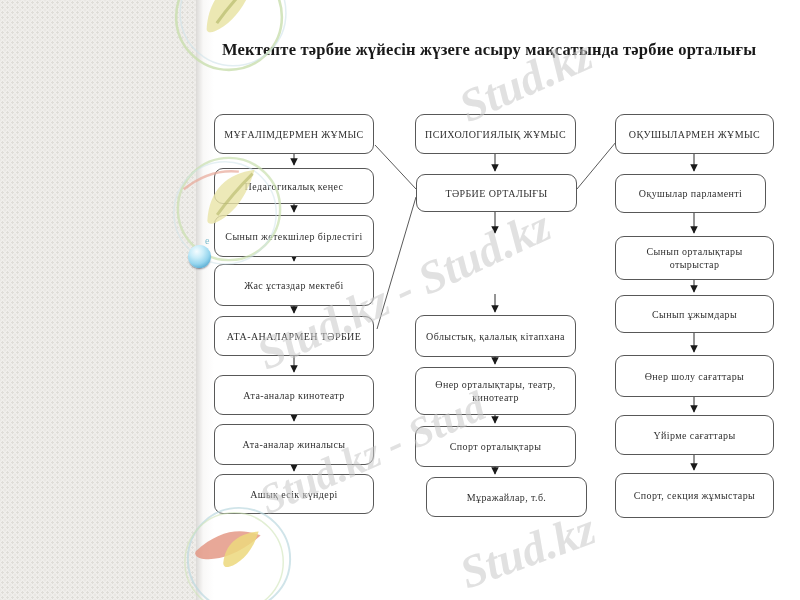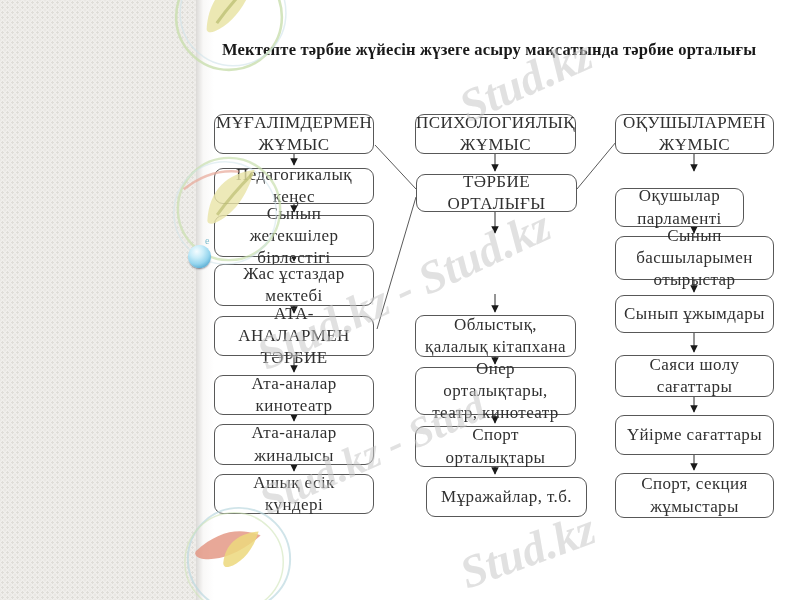--- a/index.html
+++ b/index.html
@@ -16,21 +16,21 @@
     background:linear-gradient(90deg,rgba(190,187,182,.55),rgba(230,228,224,.25) 40%,rgba(255,255,255,0));}
   
   .title{position:absolute;left:222px;top:40px;width:575px;margin:0;z-index:3;
     font-size:16.5px;font-weight:bold;color:#191919;letter-spacing:.2px;white-space:nowrap;}
   
   .connectors{position:absolute;left:0;top:0;z-index:1;}
   
   .box{position:absolute;z-index:2;box-sizing:border-box;
     border:1px solid #585858;border-radius:9px;background:#fff;
     display:flex;align-items:center;justify-content:center;text-align:center;
-    padding:2px 7px;font-size:17px;line-height:1.3;letter-spacing:.4px;color:#303030;}
+    padding:2px 7px;font-size:10px;line-height:1.3;letter-spacing:.4px;color:#303030;}
   
   .wm-text{position:absolute;z-index:6;pointer-events:none;white-space:nowrap;
     font-style:italic;font-weight:bold;color:#c9c9c9;opacity:.55;
     transform-origin:0 50%;}
   
   .wm-logo{position:absolute;z-index:5;pointer-events:none;}
   
   .sphere{position:absolute;left:188px;top:245px;width:23px;height:23px;border-radius:50%;z-index:7;
     background:radial-gradient(circle at 38% 28%,#f4fcff 0%,#c9edf9 30%,#95d5ee 58%,#55a9d0 82%,#1c4a6e 100%);
     box-shadow:0 2px 2px -1px rgba(8,25,55,.6);}
@@ -95,24 +95,24 @@
   <div class="box" style="left:214px;top:474px;width:160px;height:40px">Ашық есік күндері</div>
 
   <div class="box" style="left:415px;top:114px;width:161px;height:40px">ПСИХОЛОГИЯЛЫҚ ЖҰМЫС</div>
   <div class="box" style="left:416px;top:174px;width:161px;height:38px">ТӘРБИЕ ОРТАЛЫҒЫ</div>
   <div class="box" style="left:415px;top:315px;width:161px;height:42px">Облыстық, қалалық кітапхана</div>
   <div class="box" style="left:415px;top:367px;width:161px;height:48px">Өнер орталықтары, театр, кинотеатр</div>
   <div class="box" style="left:415px;top:426px;width:161px;height:41px">Спорт орталықтары</div>
   <div class="box" style="left:426px;top:477px;width:161px;height:40px">Мұражайлар, т.б.</div>
 
   <div class="box" style="left:615px;top:114px;width:159px;height:40px">ОҚУШЫЛАРМЕН ЖҰМЫС</div>
-  <div class="box" style="left:615px;top:188px;width:129px;height:39px">Оқушылар парламенті</div>
-  <div class="box" style="left:615px;top:236px;width:159px;height:44px">Сынып басшыларымен отырыстар</div>
+  <div class="box" style="left:615px;top:174px;width:151px;height:39px">Оқушылар парламенті</div>
+  <div class="box" style="left:615px;top:236px;width:159px;height:44px">Сынып орталықтары отырыстар</div>
   <div class="box" style="left:615px;top:295px;width:159px;height:38px">Сынып ұжымдары</div>
-  <div class="box" style="left:615px;top:355px;width:159px;height:42px">Саяси шолу сағаттары</div>
+  <div class="box" style="left:615px;top:355px;width:159px;height:42px">Өнер шолу сағаттары</div>
   <div class="box" style="left:615px;top:415px;width:159px;height:40px">Үйірме сағаттары</div>
   <div class="box" style="left:615px;top:473px;width:159px;height:45px">Спорт, секция жұмыстары</div>
 
   <svg class="wm-logo" style="left:168px;top:-44px" width="122" height="122" viewBox="0 0 120 120">
     <circle cx="60" cy="60" r="52" fill="none" stroke="#c9dfae" stroke-width="2.5" opacity=".8"></circle>
     <circle cx="64" cy="56" r="52" fill="none" stroke="#cfe3ea" stroke-width="1.5" opacity=".6"></circle>
     <path d="M38 72 C40 40 58 24 86 20 C78 48 64 66 46 74 C42 76 38 75 38 72 Z" fill="#e9e4a6" opacity=".85"></path>
     <path d="M48 66 C58 52 70 38 84 24" stroke="#b8bc6e" stroke-width="3" fill="none" opacity=".7"></path>
     <path d="M14 40 C34 24 52 20 70 22" stroke="#e8a898" stroke-width="2.5" fill="none" opacity=".8"></path>
   </svg>

